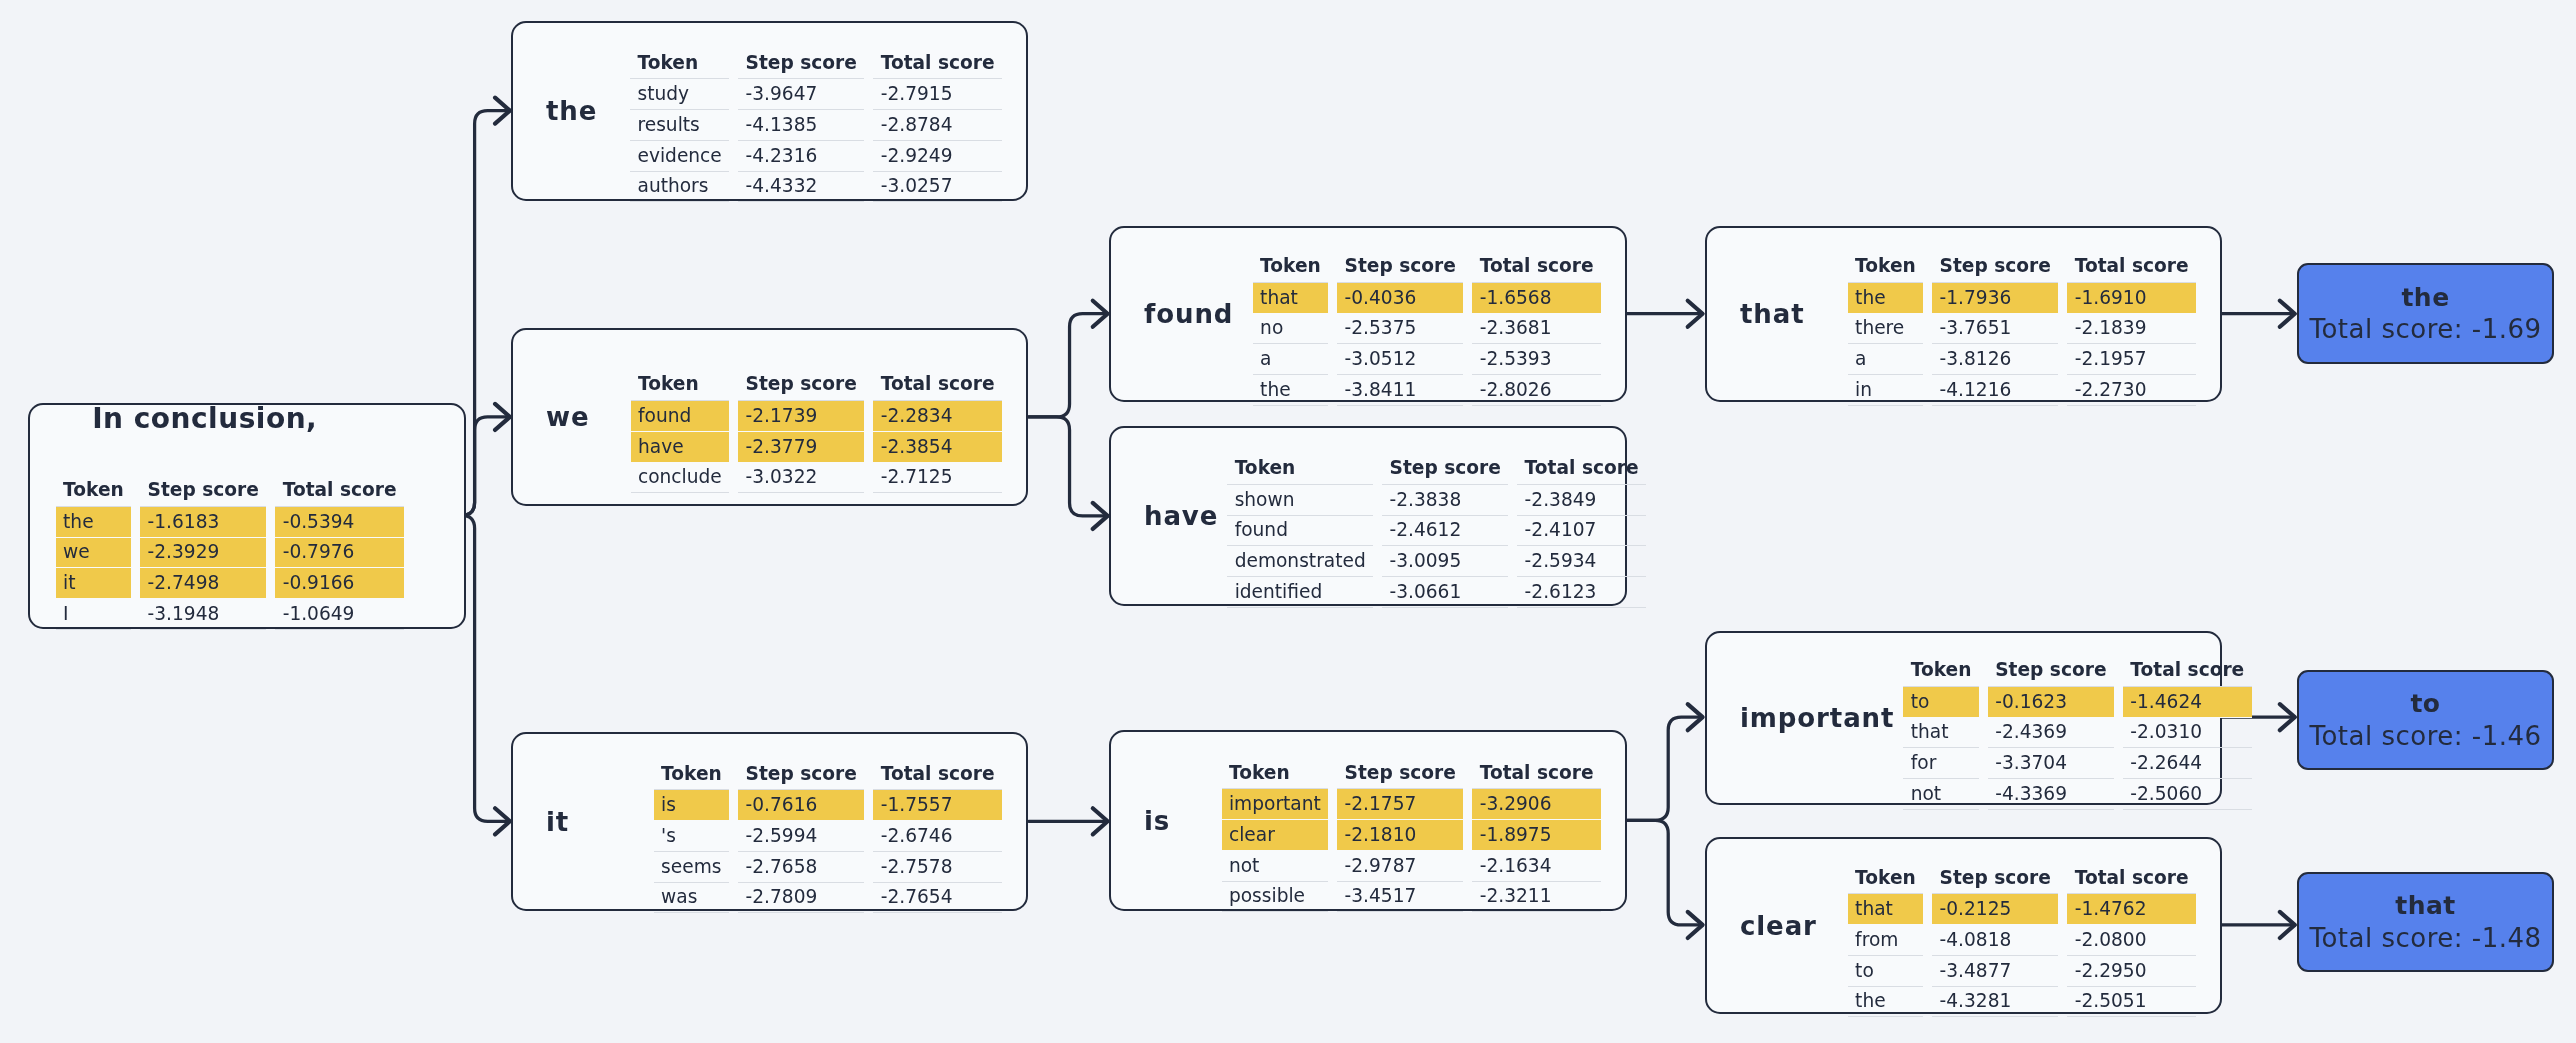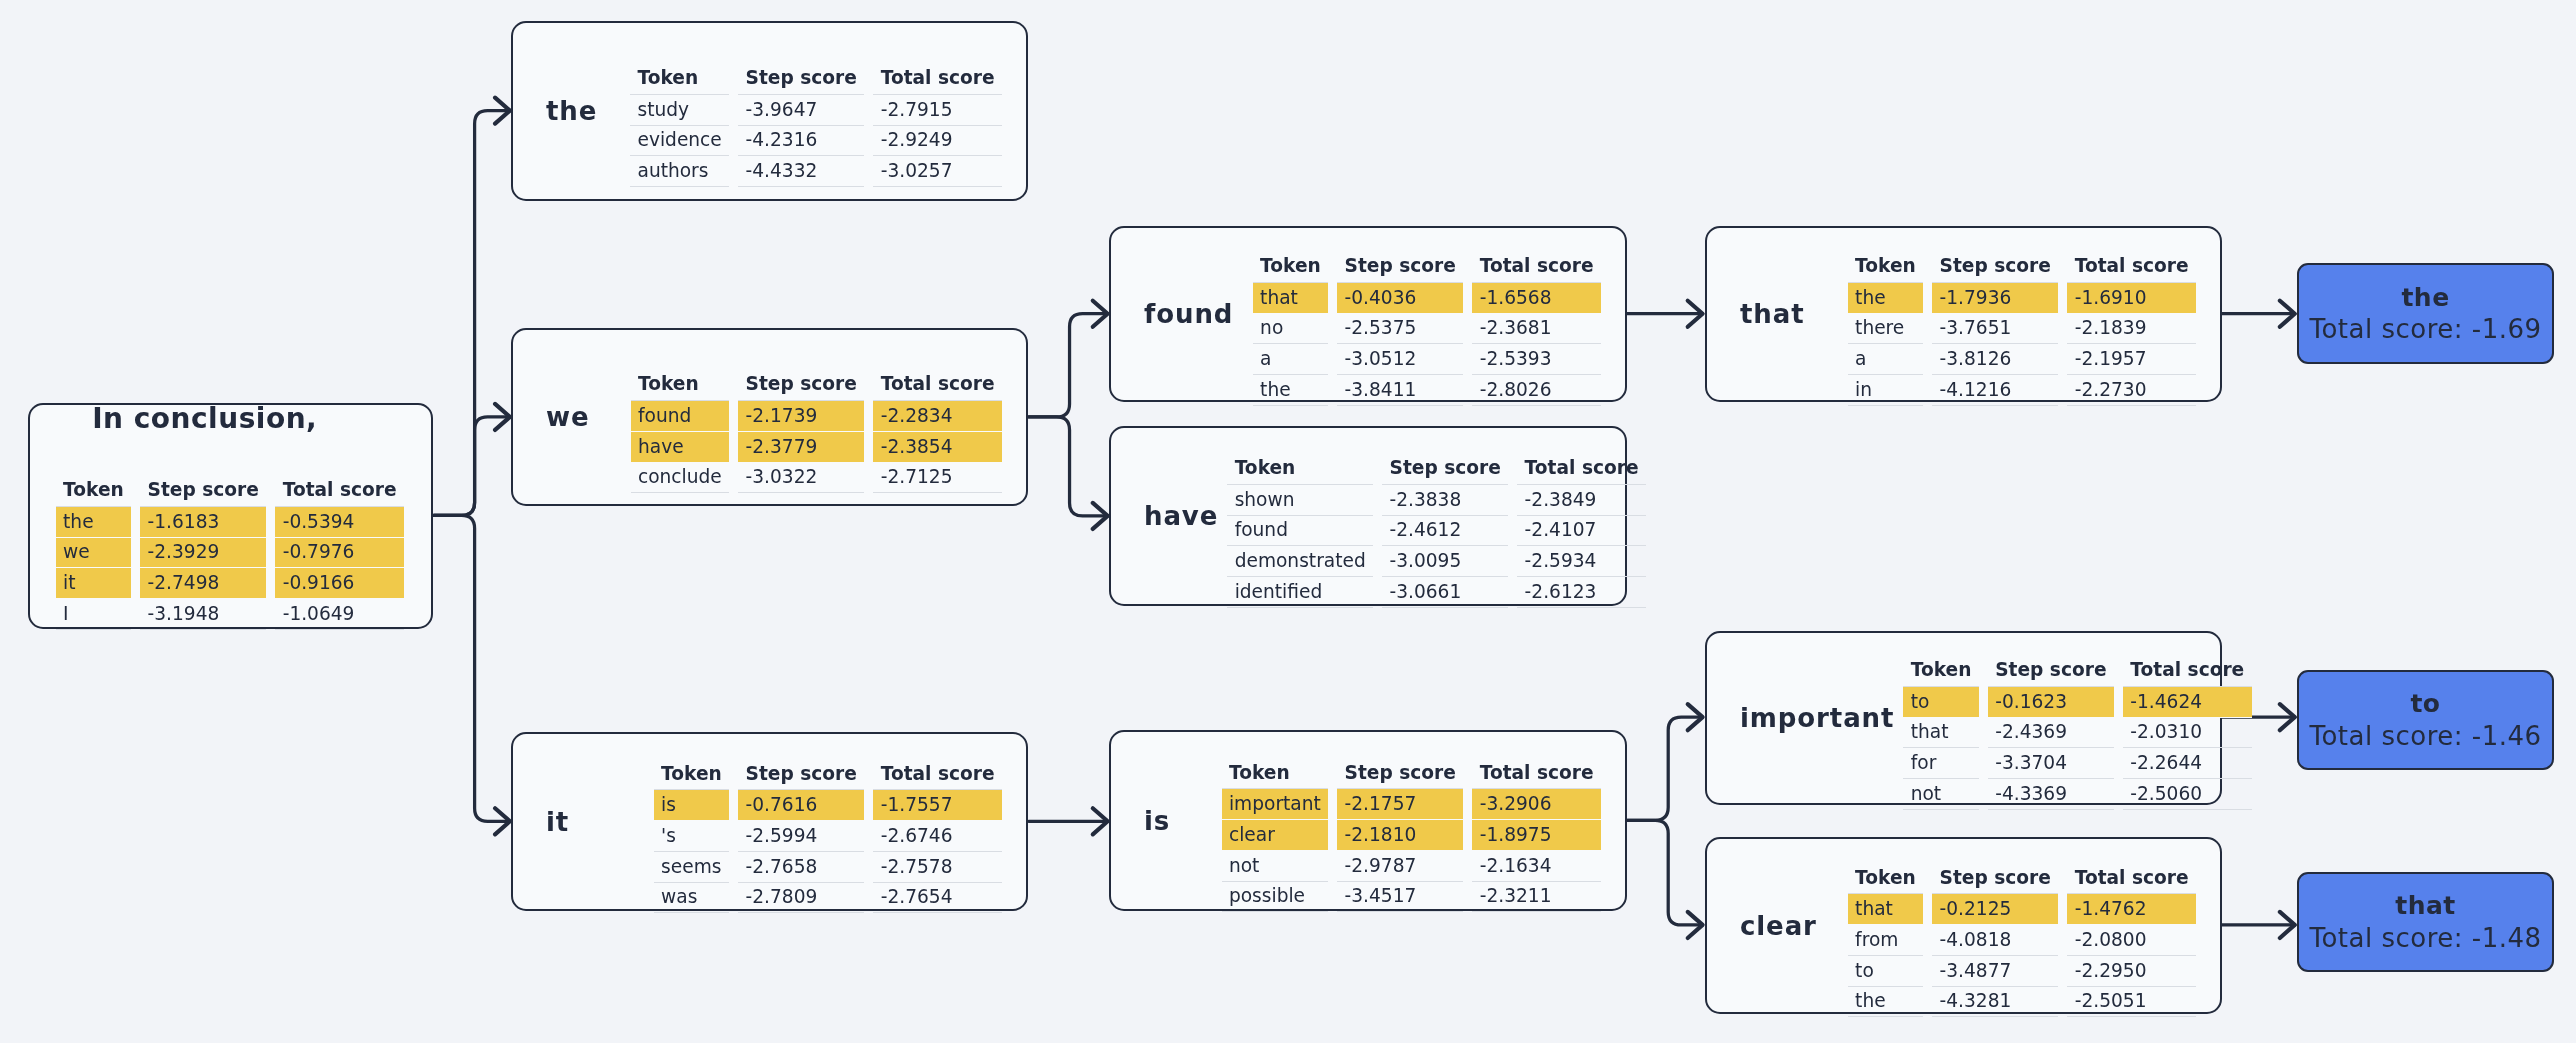--- a/index.html
+++ b/index.html
@@ -95,21 +95,21 @@
       <path d="M 1175 869.5 L 1191 883.5 L 1175 897.5" fill="none" stroke="#232b3d" stroke-width="4.5" stroke-linecap="round" stroke-linejoin="round"></path>
       <path d="M 1750 882.5 L 1780 882.5 Q 1794 882.5 1794 868.5 L 1794 785.5 Q 1794 771.5 1808 771.5 L 1831 771.5" fill="none" stroke="#232b3d" stroke-width="3.5" stroke-linecap="round" stroke-linejoin="round"></path>
       <path d="M 1815 757.5 L 1831 771.5 L 1815 785.5" fill="none" stroke="#232b3d" stroke-width="4.5" stroke-linecap="round" stroke-linejoin="round"></path>
       <path d="M 1750 882.5 L 1780 882.5 Q 1794 882.5 1794 896.5 L 1794 981 Q 1794 995 1808 995 L 1831 995" fill="none" stroke="#232b3d" stroke-width="3.5" stroke-linecap="round" stroke-linejoin="round"></path>
       <path d="M 1815 981 L 1831 995 L 1815 1009" fill="none" stroke="#232b3d" stroke-width="4.5" stroke-linecap="round" stroke-linejoin="round"></path>
       <path d="M 2389 771.5 L 2468 771.5" fill="none" stroke="#232b3d" stroke-width="3.5" stroke-linecap="round" stroke-linejoin="round"></path>
       <path d="M 2452 757.5 L 2468 771.5 L 2452 785.5" fill="none" stroke="#232b3d" stroke-width="4.5" stroke-linecap="round" stroke-linejoin="round"></path>
       <path d="M 2389 995 L 2468 995" fill="none" stroke="#232b3d" stroke-width="3.5" stroke-linecap="round" stroke-linejoin="round"></path>
       <path d="M 2452 981 L 2468 995 L 2452 1009" fill="none" stroke="#232b3d" stroke-width="4.5" stroke-linecap="round" stroke-linejoin="round"></path>
     </svg>
-<div class="node root" style="left: 28px; top: 403px; width: 405px; height: 226px;">
+<div class="node root" style="left: 28px; top: 403px; width: 438px; height: 226px;">
     <div class="node-title">In conclusion,</div>
 
     <table class="score-table">
       <thead>
           <tr>
             <th>Token</th>
             <th>Step score</th>
             <th>Total score</th>
           </tr>
         </thead>
@@ -149,20 +149,25 @@
             <th>Total score</th>
           </tr>
         </thead>
       <tbody>
           <tr>
             <td>study</td>
             <td>-3.9647</td>
             <td>-2.7915</td>
           </tr>
           <tr>
+            <td>results</td>
+            <td>-4.1385</td>
+            <td>-2.8784</td>
+          </tr>
+          <tr>
             <td>evidence</td>
             <td>-4.2316</td>
             <td>-2.9249</td>
           </tr>
           <tr>
             <td>authors</td>
             <td>-4.4332</td>
             <td>-3.0257</td>
           </tr>
         </tbody>

